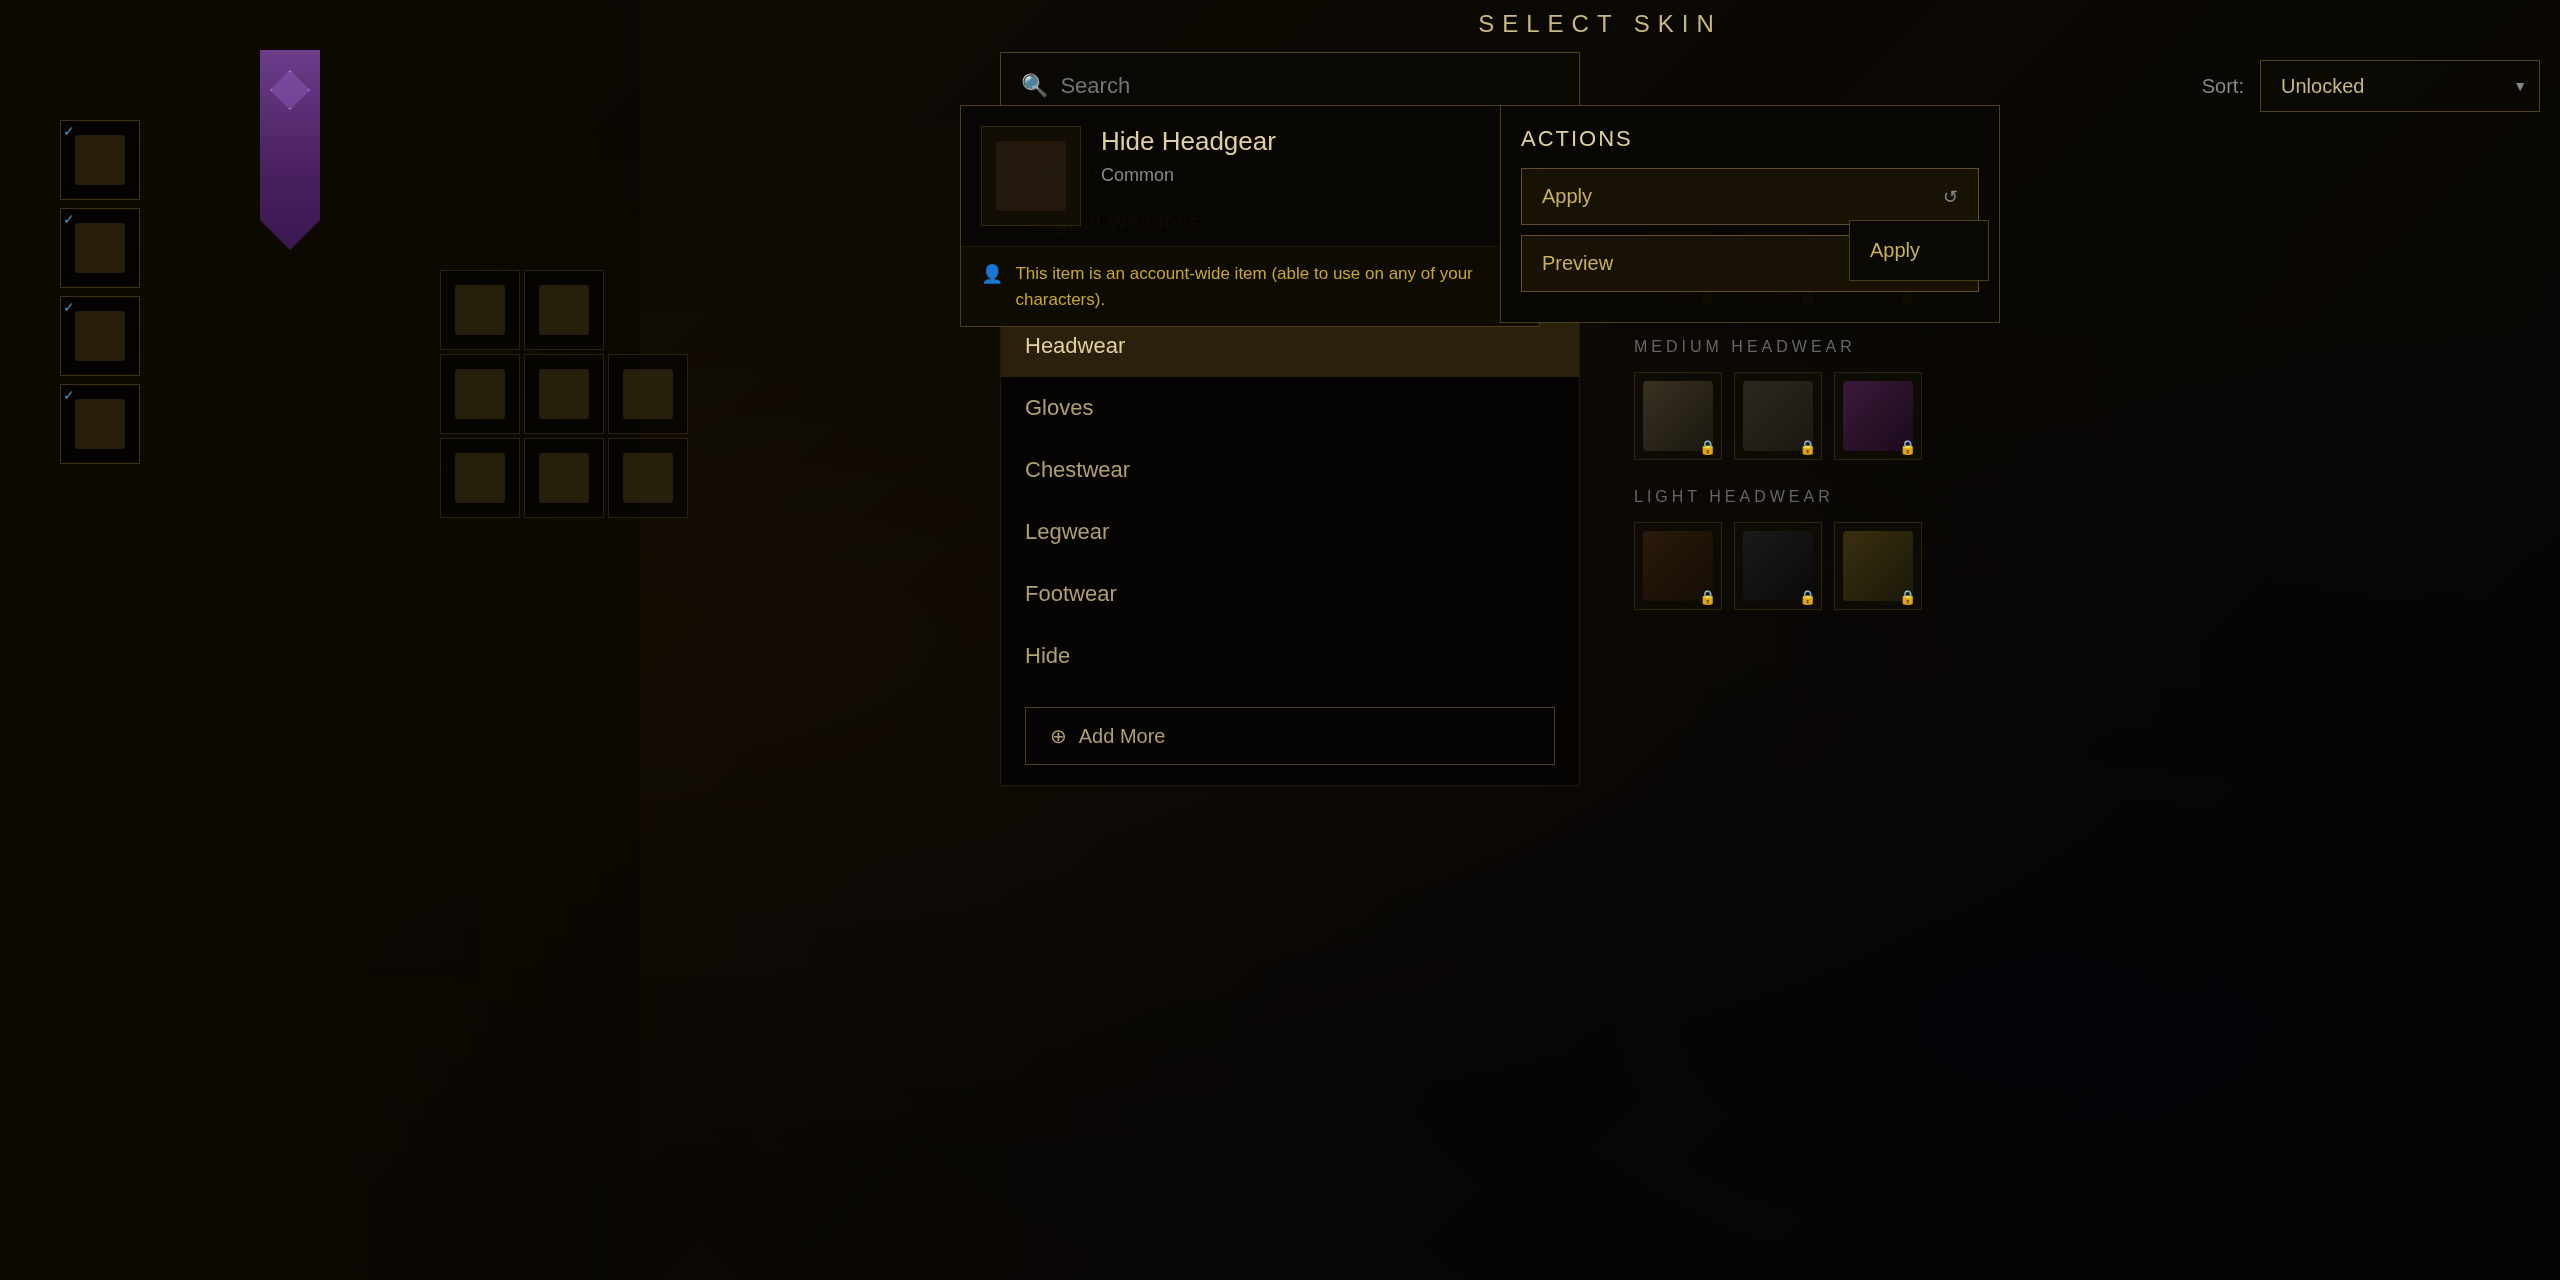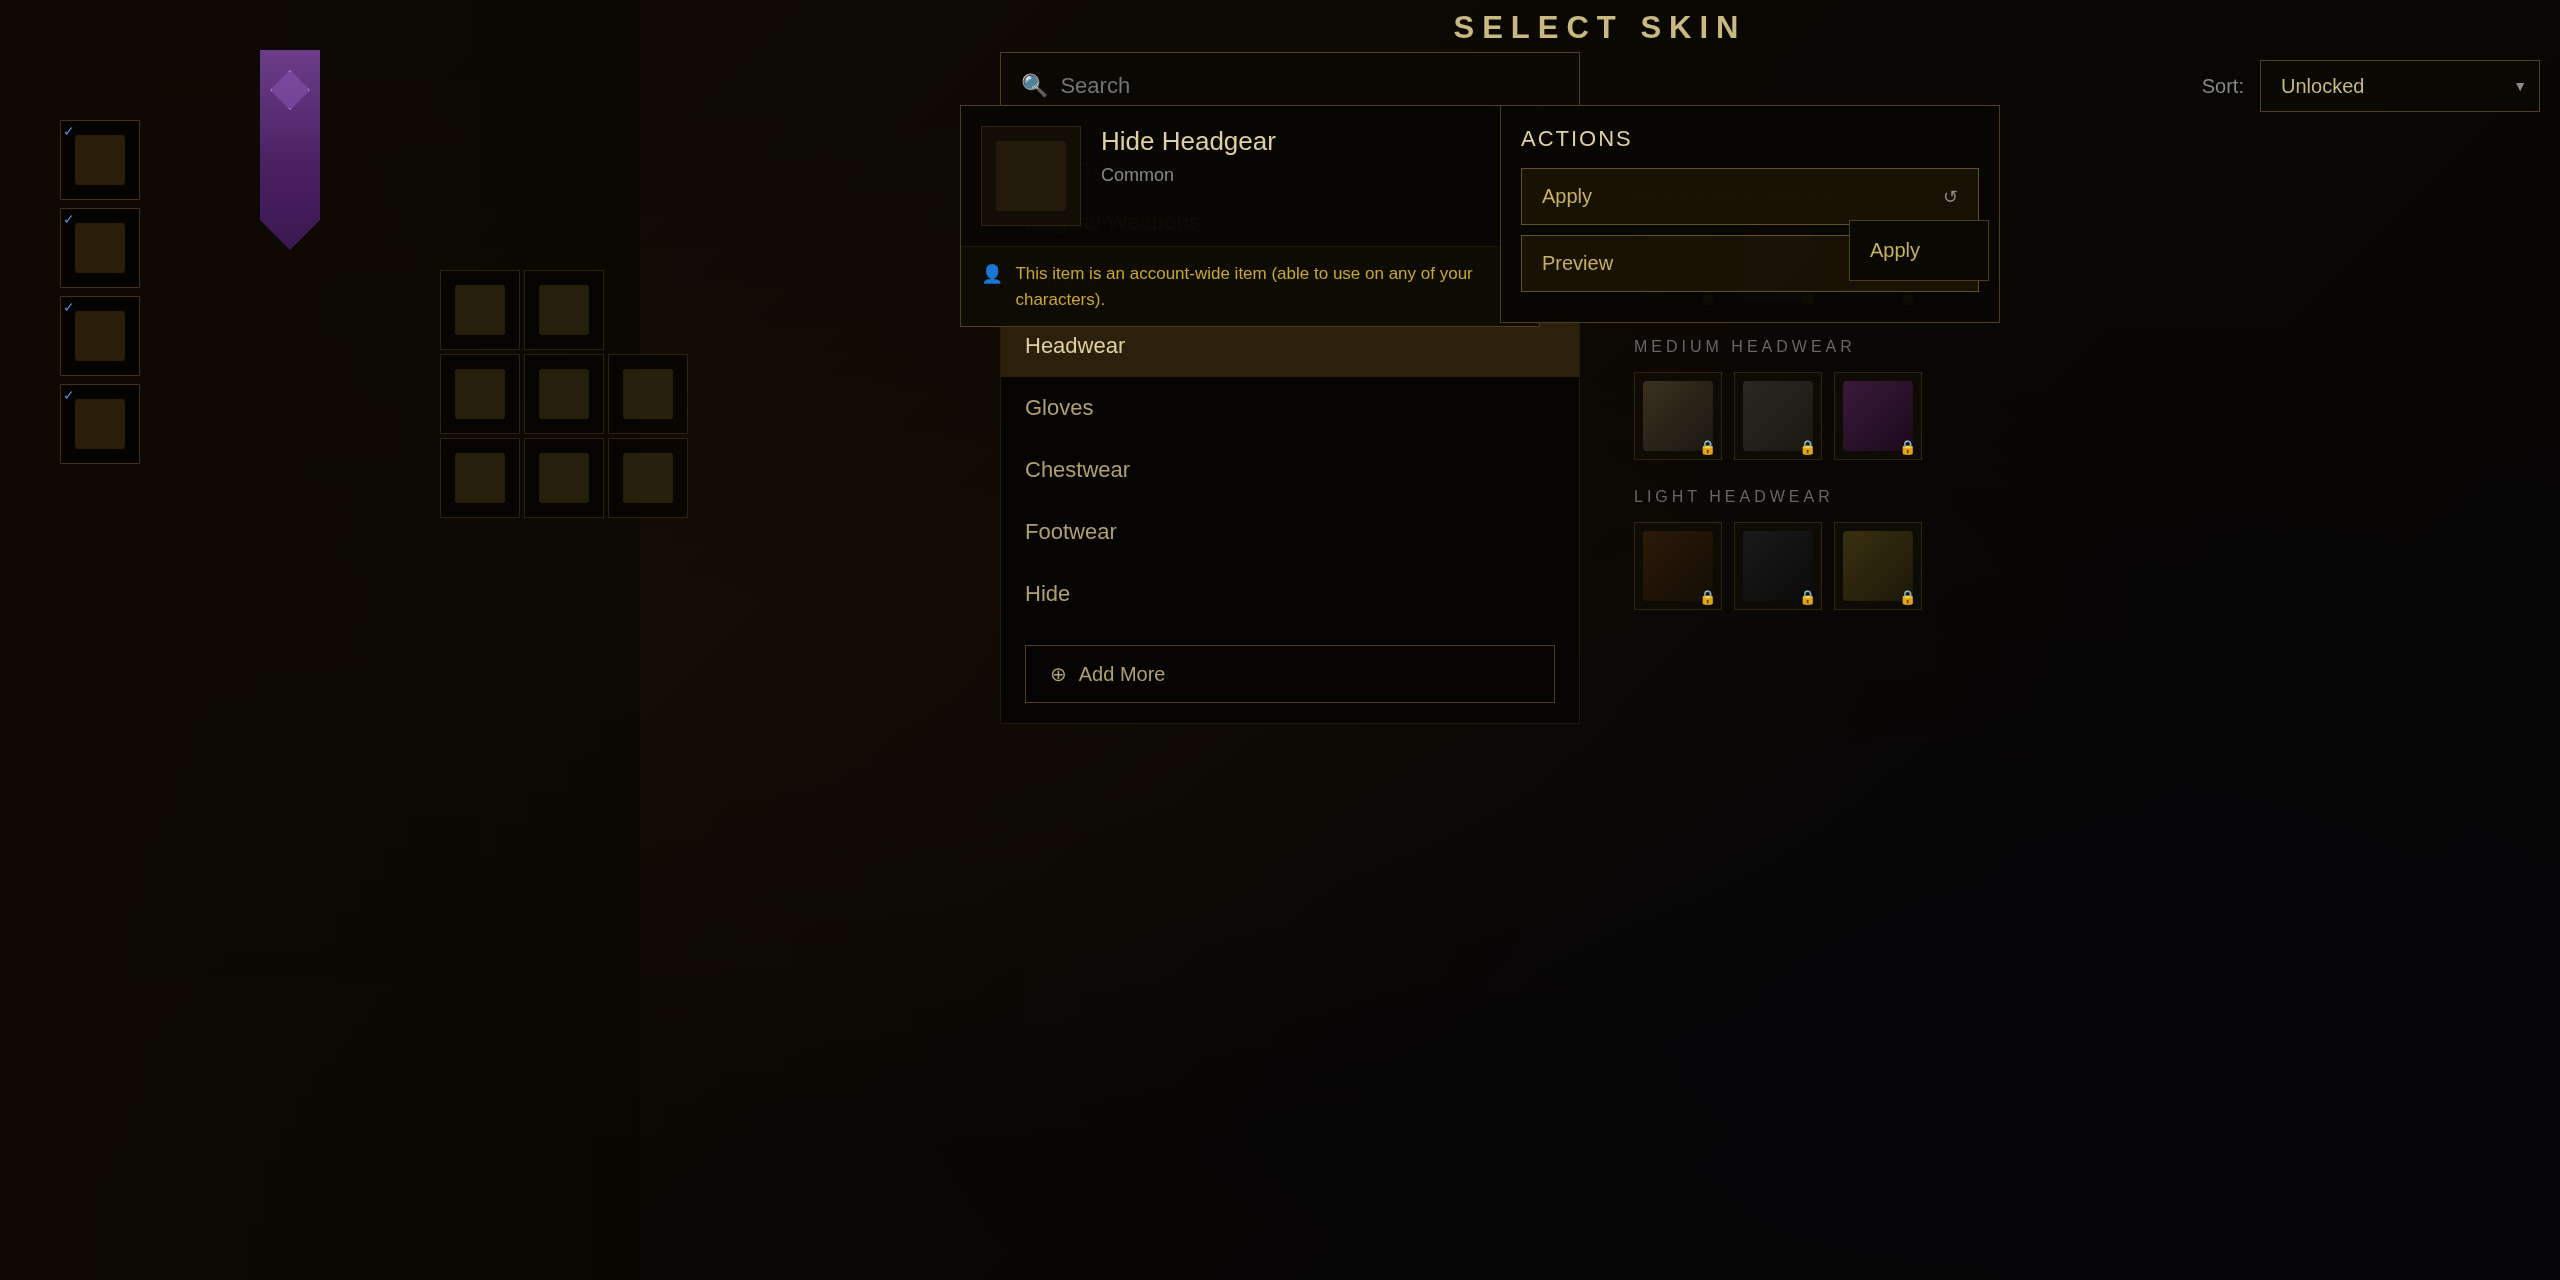--- a/index.html
+++ b/index.html
@@ -118,24 +118,24 @@
       z-index: 5;
     }
 
     
     .page-title {
       position: absolute;
       top: 10px;
       left: 50%;
       transform: translateX(-50%);
       color: #c8b882;
-      font-size: 31px;
+      font-size: 24px;
       letter-spacing: 8px;
       text-transform: uppercase;
-      font-weight: 700;
+      font-weight: 400;
     }
 
     
     .search-bar {
       position: absolute;
       top: 52px;
       left: 360px;
       width: 580px;
       height: 68px;
       background: rgba(10,8,4,0.85);
@@ -578,20 +578,23 @@
     <div class="category-item active">
       <span>Headwear</span>
     </div>
     <div class="category-item">
       <span>Gloves</span>
     </div>
     <div class="category-item">
       <span>Chestwear</span>
     </div>
     <div class="category-item">
+      <span>Legwear</span>
+    </div>
+    <div class="category-item">
       <span>Footwear</span>
     </div>
     <div class="category-item">
       <span>Hide</span>
     </div>
 
     <button class="add-more-btn">
       <span>⊕</span>
       <span>Add More</span>
     </button>

